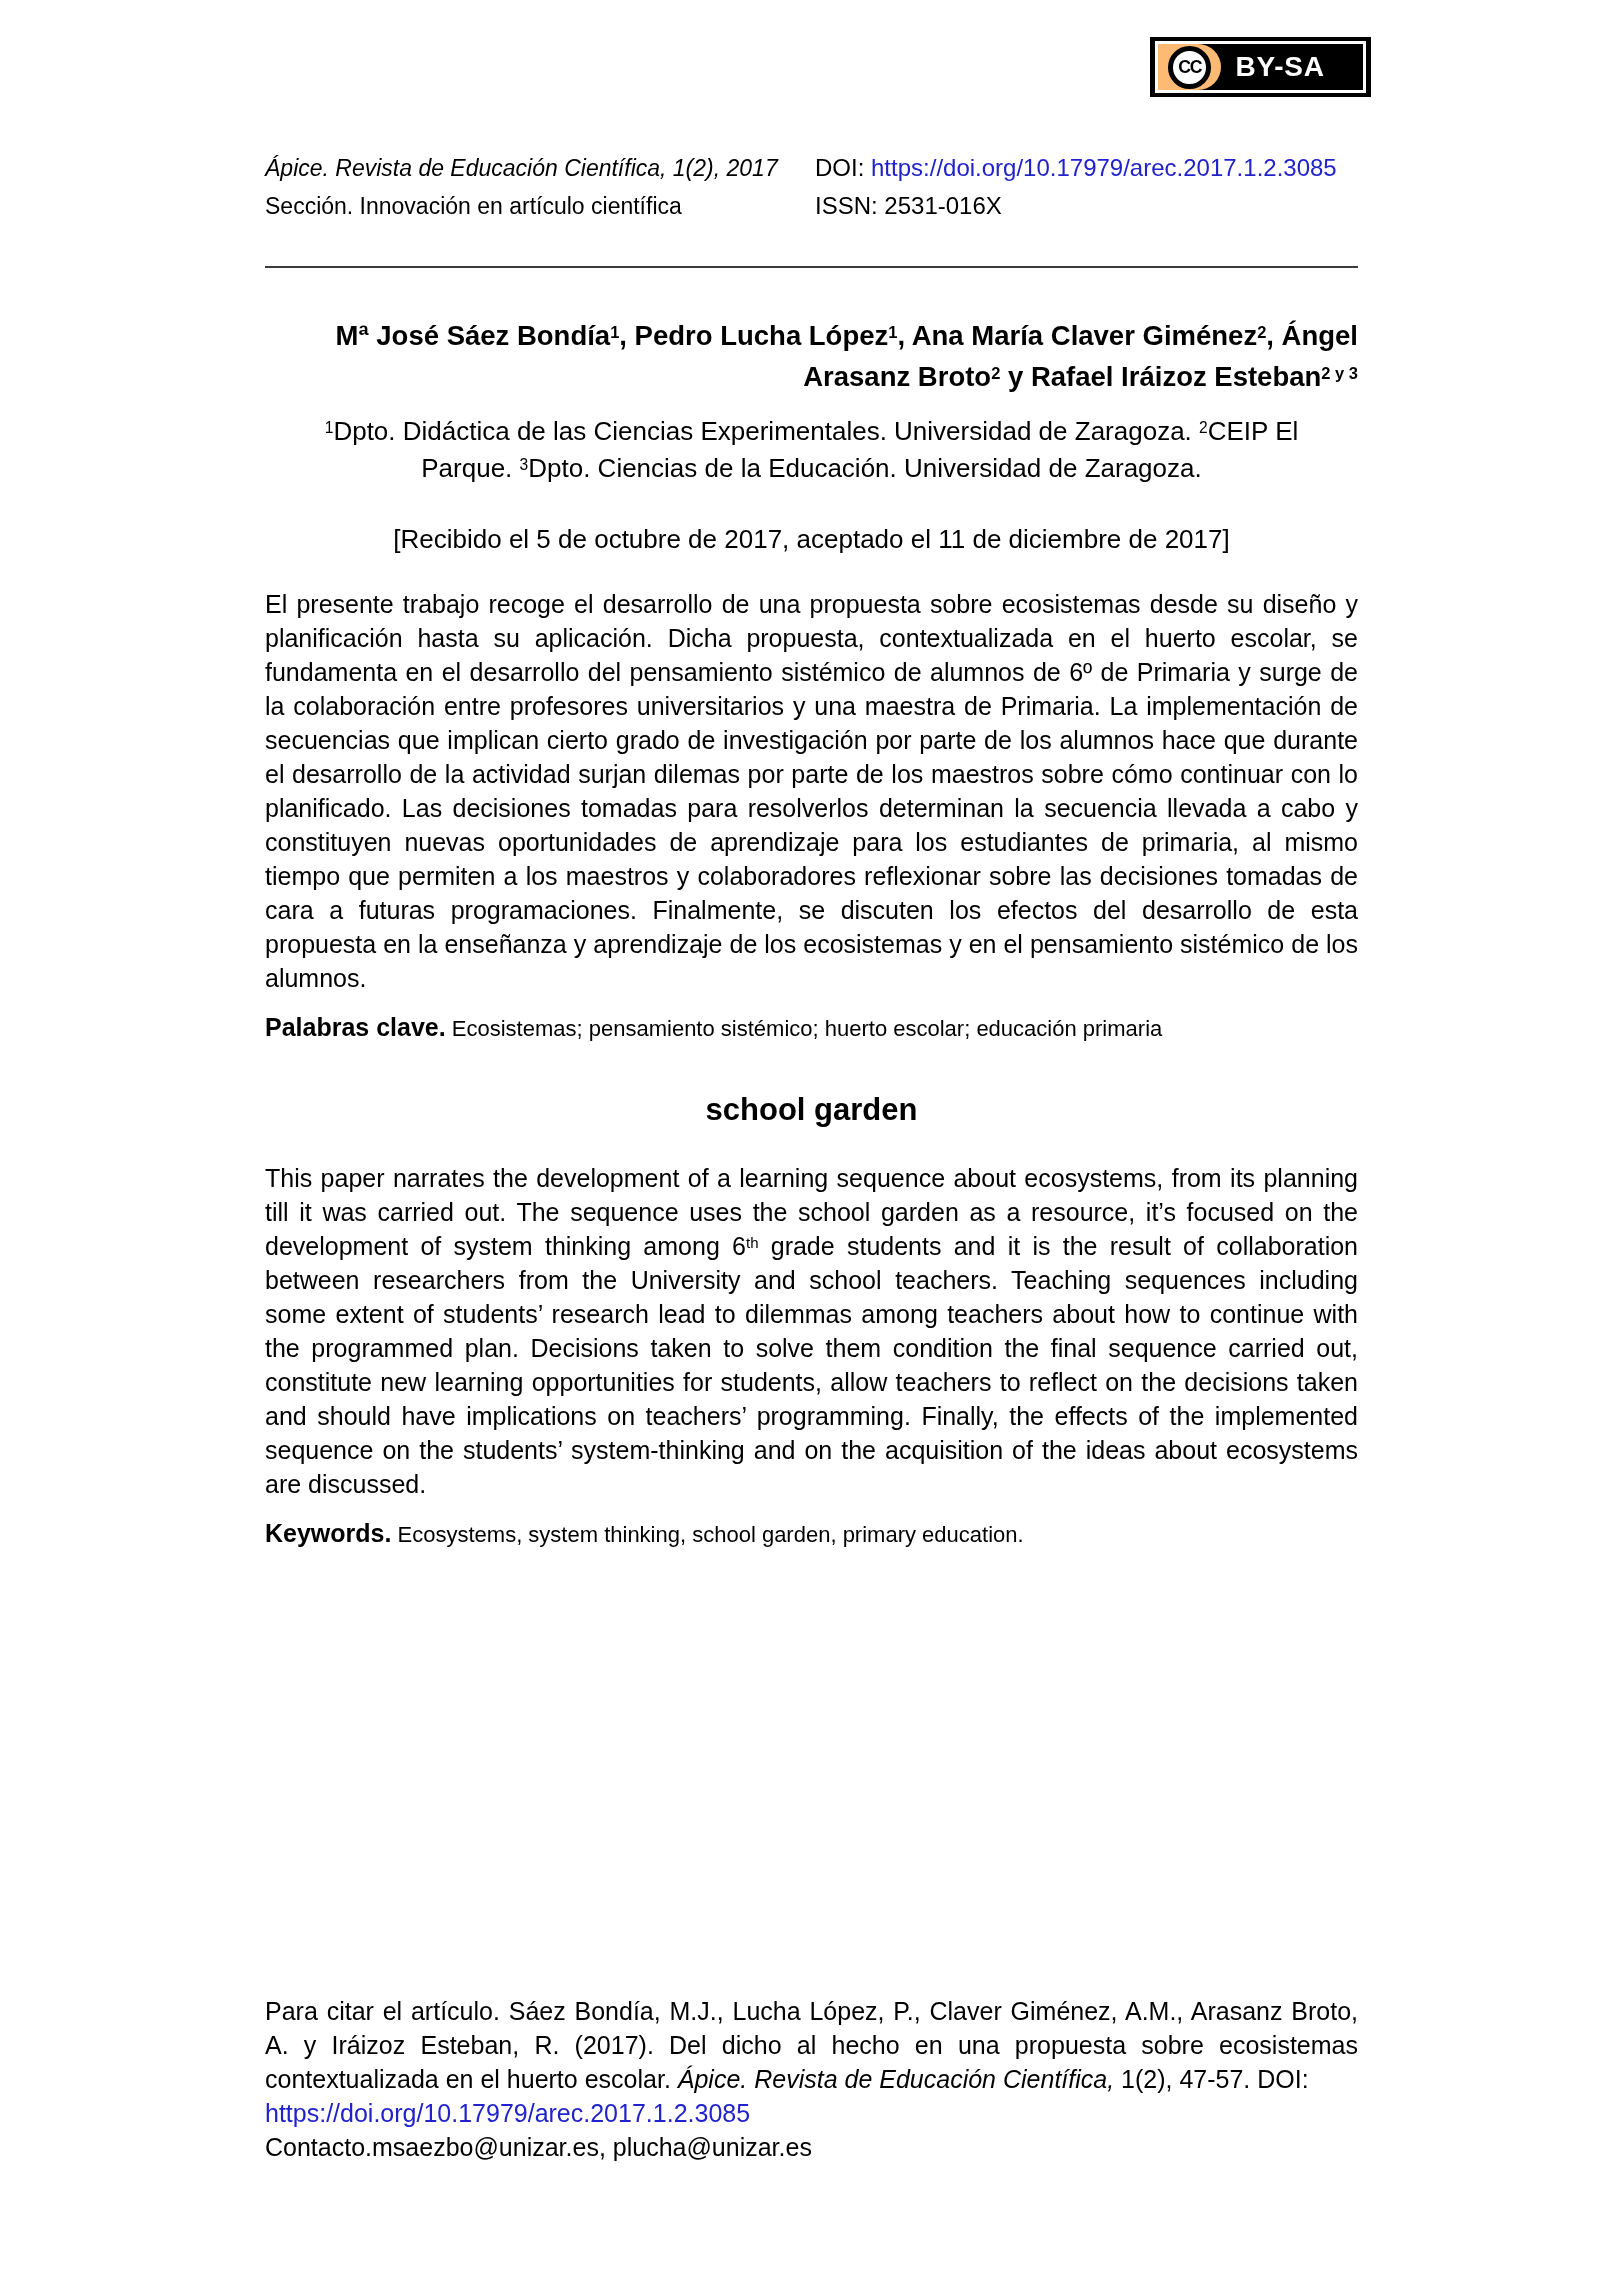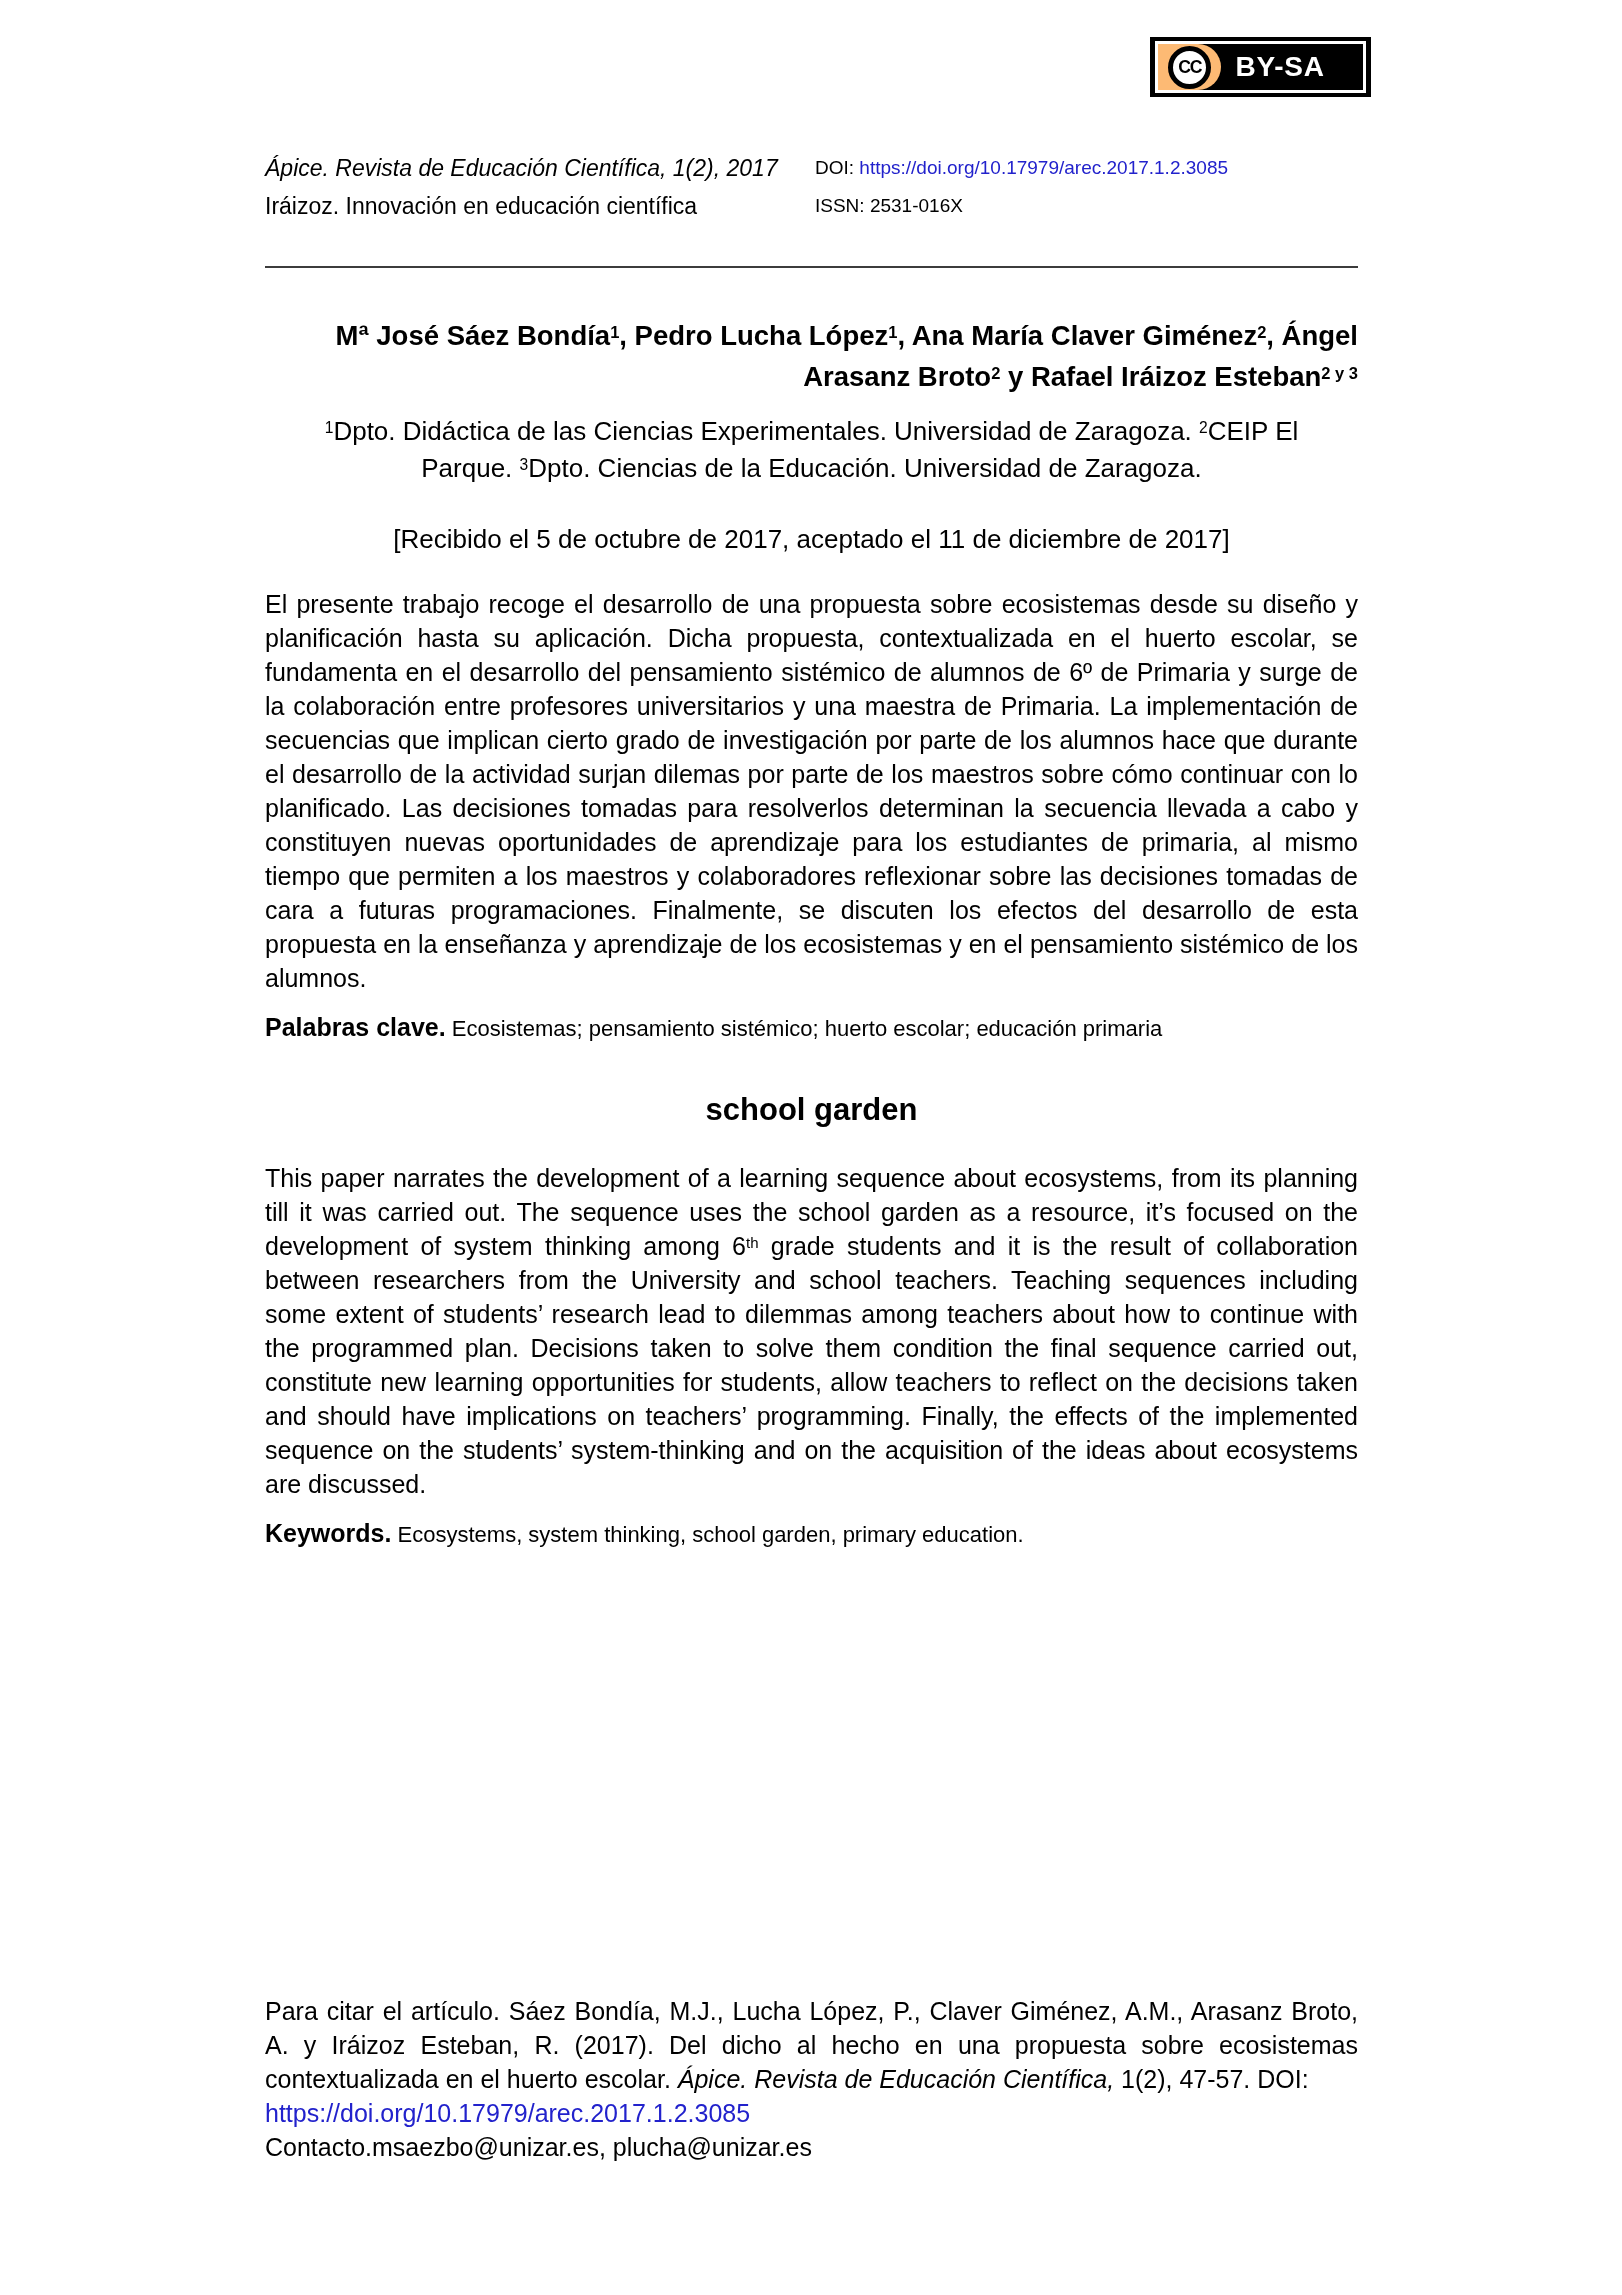--- a/index.html
+++ b/index.html
@@ -10,21 +10,21 @@
     font-family:"Liberation Sans", sans-serif;
     color:#000000;
     box-sizing:border-box;
     margin:0 auto;
     overflow:hidden;
   }
   .content{position:absolute;left:265px;top:0;width:1093px;}
   
   .hdr{position:relative;padding-top:149px;display:flex;align-items:flex-start;}
   .hdr-left{flex:1;font-size:23px;line-height:38px;}
-  .hdr-right{width:543px;font-size:19px;line-height:38px;white-space:nowrap;margin-left:18px;}
+  .hdr-right{width:543px;font-size:24px;line-height:38px;white-space:nowrap;margin-left:18px;}
   .journal-line{font-style:italic;}
   .link{color:#2222cc;text-decoration:none;cursor:pointer;}
   .cc-badge{
     position:absolute;top:37px;right:-13px;
     width:221px;height:60px;background:#000;
     padding:3.9px 5.2px;box-sizing:border-box;cursor:pointer;
   }
   .cc-inner{height:100%;border:3.3px solid #fff;background:#000;
     display:flex;align-items:center;box-sizing:border-box;overflow:hidden;}
   .cc-gray{width:63px;align-self:stretch;background:#fdba74;
@@ -55,21 +55,21 @@
 </style>
 </head>
 <body>
 
 <div class="page">
   <div class="content">
 
     <div class="hdr">
       <div class="hdr-left">
         <div class="journal-line">Ápice. Revista de Educación Científica, 1(2), 2017</div>
-        <div>Iráizoz. Innovación en educación científica</div>
+        <div>Sección. Innovación en artículo científica</div>
       </div>
       <div class="hdr-right">
         <div><span>DOI: </span><a class="link">https://doi.org/10.17979/arec.2017.1.2.3085</a></div>
         <div>ISSN: 2531-016X</div>
       </div>
       <div class="cc-badge">
         <div class="cc-inner">
           <div class="cc-gray">
             <div class="cc-circle">CC</div>
           </div>

